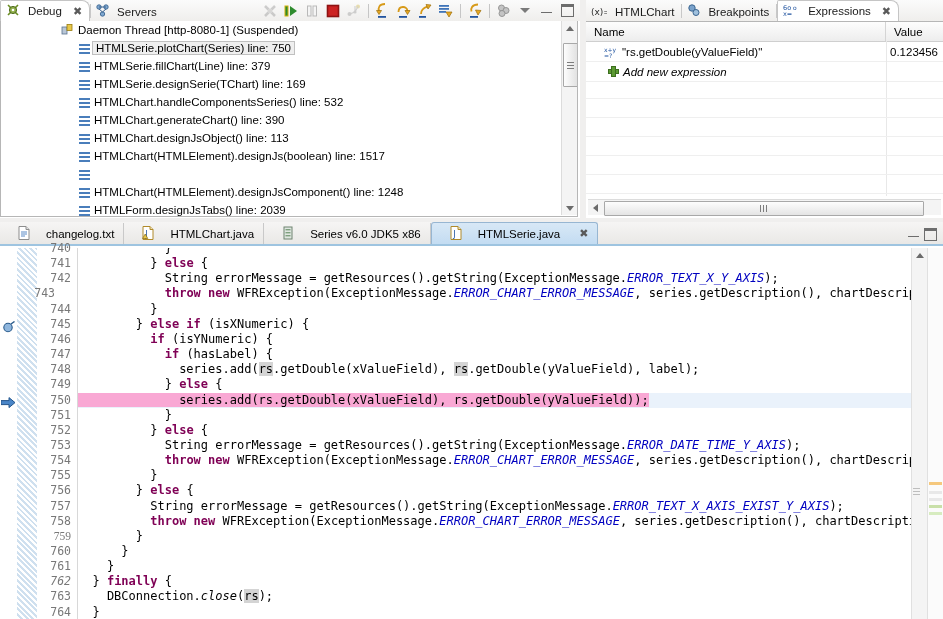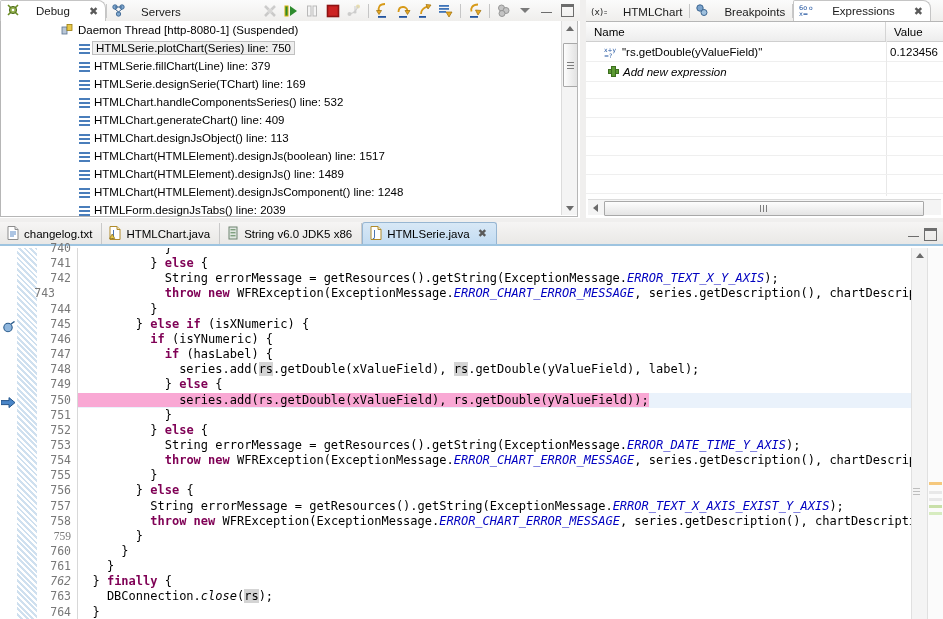--- a/index.html
+++ b/index.html
@@ -16,21 +16,21 @@
   
   .panel { position: absolute; background: #fff; }
 
   
   .tabbar {
     position: absolute; left:0; top:0; height: 21px; width: 100%;
     background: linear-gradient(#fbfbfb, #efeeec);
     display: flex; align-items: flex-end;
   }
   .vtab {
-    display: flex; align-items: center; gap: 16px;
+    display: flex; align-items: center; gap: 8px;
     height: 19px; padding: 0 7px 0 5px;
     font-size: 11.5px; color: #1a1a1a;
     position: relative; white-space: nowrap;
   }
   .vtab.active {
     background: #fff;
     border: 1px solid #c5c5c5; border-bottom: none;
     border-radius: 2px 8px 0 0;
     height: 20px;
   }
@@ -125,22 +125,22 @@
   .icn-plus i:nth-child(2){ left:3px; top:0; width:5px; height:11px; }
 
   
   #editor { left:0; top:222px; width:943px; height:397px; }
   #ed-tabs {
     position:absolute; left:0; top:0; width:943px; height:22px;
     background: linear-gradient(#f6f5f4,#e9e8e6);
     display:flex; align-items:flex-end;
   }
   .etab {
-    display:flex; align-items:center; gap:5px;
-    height:21px; padding:0 9px 0 7px; font-size:11.5px;
+    display:flex; align-items:center; gap:16px;
+    height:21px; padding:0 9px 0 18px; font-size:11.5px;
     border-right:1px solid #c9c9c9; box-sizing:border-box;
     white-space:nowrap; position:relative;justify-content:space-between;
   }
   .etab.active {
     background: linear-gradient(#d8e8f6,#c3dcf2);
     border:1px solid #97b6d2; border-bottom:none;
     border-radius:3px 3px 0 0; height:22px;
   }
   #ed-minmax { margin-left:auto; display:flex; align-items:center; gap:5px; padding:0 6px 3px 0; }
 
@@ -377,21 +377,21 @@
             <i></i>
           </span>
         <span class="txt">HTMLChart.handleComponentsSeries() line: 532</span>
       </div>
       <div class="stackrow frame-row">
         <span class="icn-frame">
             <i></i>
             <i></i>
             <i></i>
           </span>
-        <span class="txt">HTMLChart.generateChart() line: 409</span>
+        <span class="txt">HTMLChart.generateChart() line: 390</span>
       </div>
       <div class="stackrow frame-row">
         <span class="icn-frame">
             <i></i>
             <i></i>
             <i></i>
           </span>
         <span class="txt">HTMLChart.designJsObject() line: 113</span>
       </div>
       <div class="stackrow frame-row">
@@ -401,21 +401,20 @@
             <i></i>
           </span>
         <span class="txt">HTMLChart(HTMLElement).designJs(boolean) line: 1517</span>
       </div>
       <div class="stackrow frame-row">
         <span class="icn-frame">
             <i></i>
             <i></i>
             <i></i>
           </span>
-        <span class="txt">HTMLChart(HTMLElement).designJs() line: 1489</span>
       </div>
       <div class="stackrow frame-row">
         <span class="icn-frame">
             <i></i>
             <i></i>
             <i></i>
           </span>
         <span class="txt">HTMLChart(HTMLElement).designJsComponent() line: 1248</span>
       </div>
       <div class="stackrow frame-row">
@@ -567,21 +566,21 @@
 
       <div class="etab">
         <span>
           <svg width="12" height="14" viewBox="0 0 12 14">
             <rect x="2" y="1" width="8" height="12" fill="#dfe6e0" stroke="#6f8470" stroke-width="1"></rect>
             <rect x="3.5" y="3" width="5" height="1.4" fill="#7fa07f"></rect>
             <rect x="3.5" y="6" width="5" height="1.4" fill="#7fa07f"></rect>
             <rect x="3.5" y="9" width="5" height="1.4" fill="#7fa07f"></rect>
           </svg>
         </span>
-        <span>String v6.0 JDK5 x86</span>
+        <span>Series v6.0 JDK5 x86</span>
       </div>
 
       <div class="etab active">
         <span>
           <svg width="12" height="14" viewBox="0 0 12 14">
             <path d="M1 .5 h7 l3 3 v10 h-10 z" fill="#fff" stroke="#b08a2a" stroke-width="1"></path>
             <path d="M8 .5 v3 h3" fill="#f0e2b8" stroke="#b08a2a" stroke-width="1"></path>
             <text x="3.2" y="11" font-family="DejaVu Sans" font-size="8" fill="#2255a0">J</text>
           </svg>
         </span>

